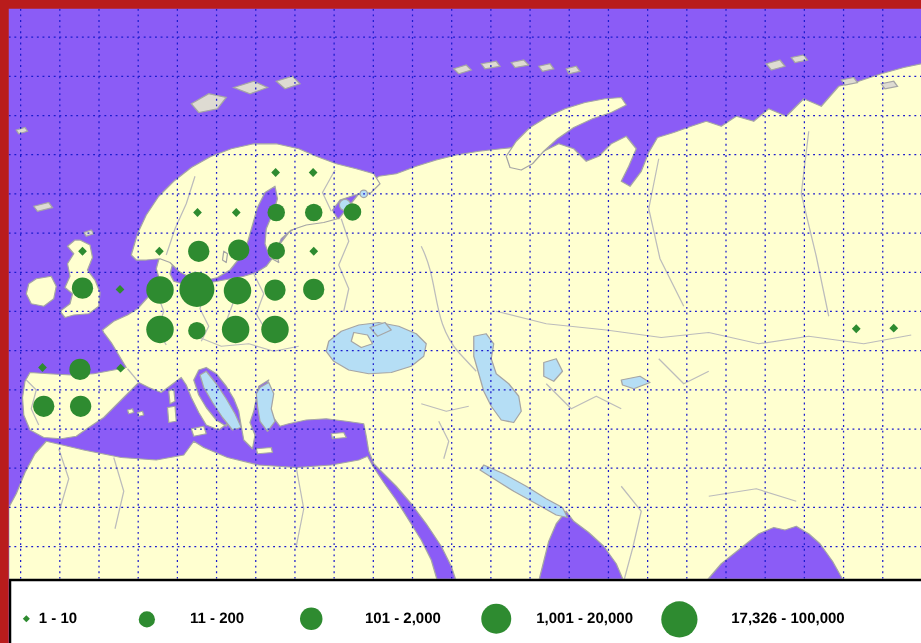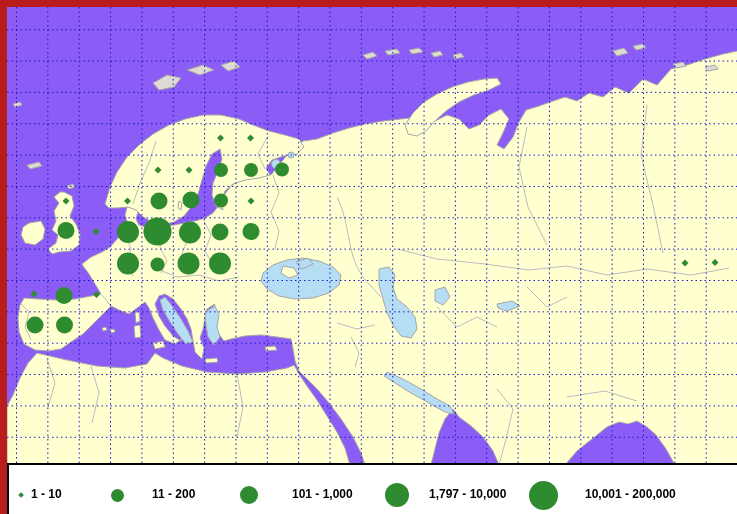--- a/index.html
+++ b/index.html
@@ -229,24 +229,24 @@
       <div class="legend-item" style="left: 0px;">
         <span class="legend-sym" style="width: 4.16667px; height: 4.16667px; left: 9.91667px; top: 27.9167px; background: rgb(46, 139, 48); transform: rotate(45deg);"></span>
         <span class="legend-label" style="left: 22px;">1 - 10</span>
       </div>
       <div class="legend-item" style="left: 0px;">
         <span class="legend-sym" style="width: 13px; height: 13px; left: 101.5px; top: 23.5px; background: rgb(46, 139, 48); border-radius: 50%;"></span>
         <span class="legend-label" style="left: 143px;">11 - 200</span>
       </div>
       <div class="legend-item" style="left: 0px;">
         <span class="legend-sym" style="width: 18px; height: 18px; left: 231px; top: 21px; background: rgb(46, 139, 48); border-radius: 50%;"></span>
-        <span class="legend-label" style="left: 283px;">101 - 1,000</span>
+        <span class="legend-label" style="left: 283px;">101 - 2,000</span>
       </div>
       <div class="legend-item" style="left: 0px;">
         <span class="legend-sym" style="width: 24px; height: 24px; left: 376px; top: 18px; background: rgb(46, 139, 48); border-radius: 50%;"></span>
-        <span class="legend-label" style="left: 420px;">1,797 - 10,000</span>
+        <span class="legend-label" style="left: 420px;">1,001 - 20,000</span>
       </div>
       <div class="legend-item" style="left: 0px;">
         <span class="legend-sym" style="width: 29px; height: 29px; left: 519.5px; top: 15.5px; background: rgb(46, 139, 48); border-radius: 50%;"></span>
-        <span class="legend-label" style="left: 576px;">10,001 - 200,000</span>
+        <span class="legend-label" style="left: 576px;">17,326 - 100,000</span>
       </div>
     </div>
 </div>
 
 </body></html>

